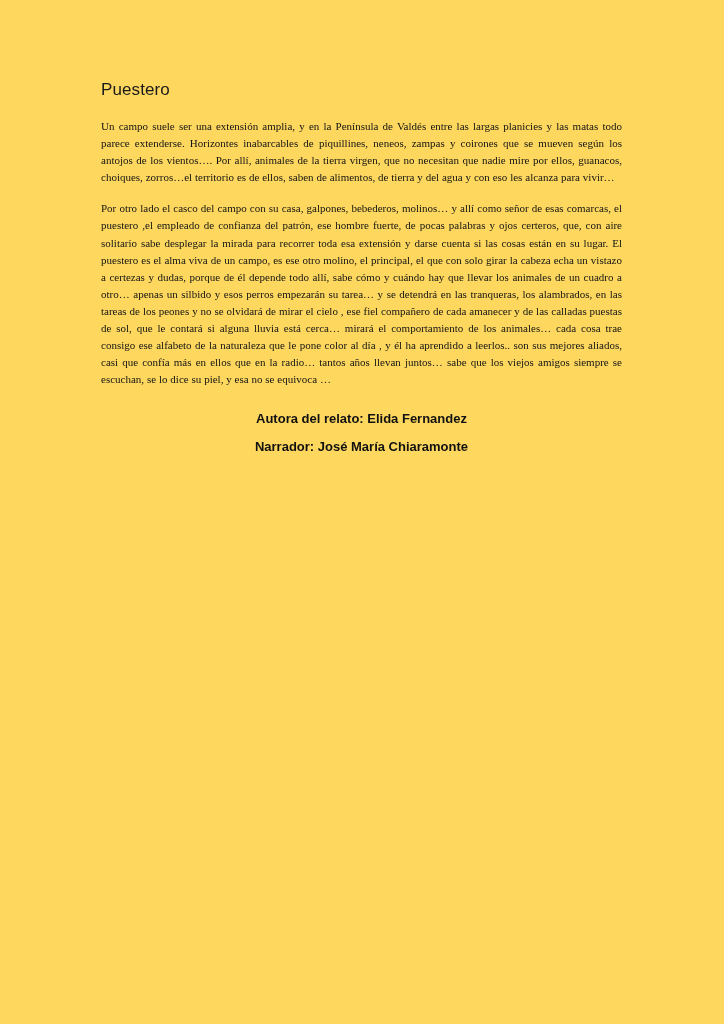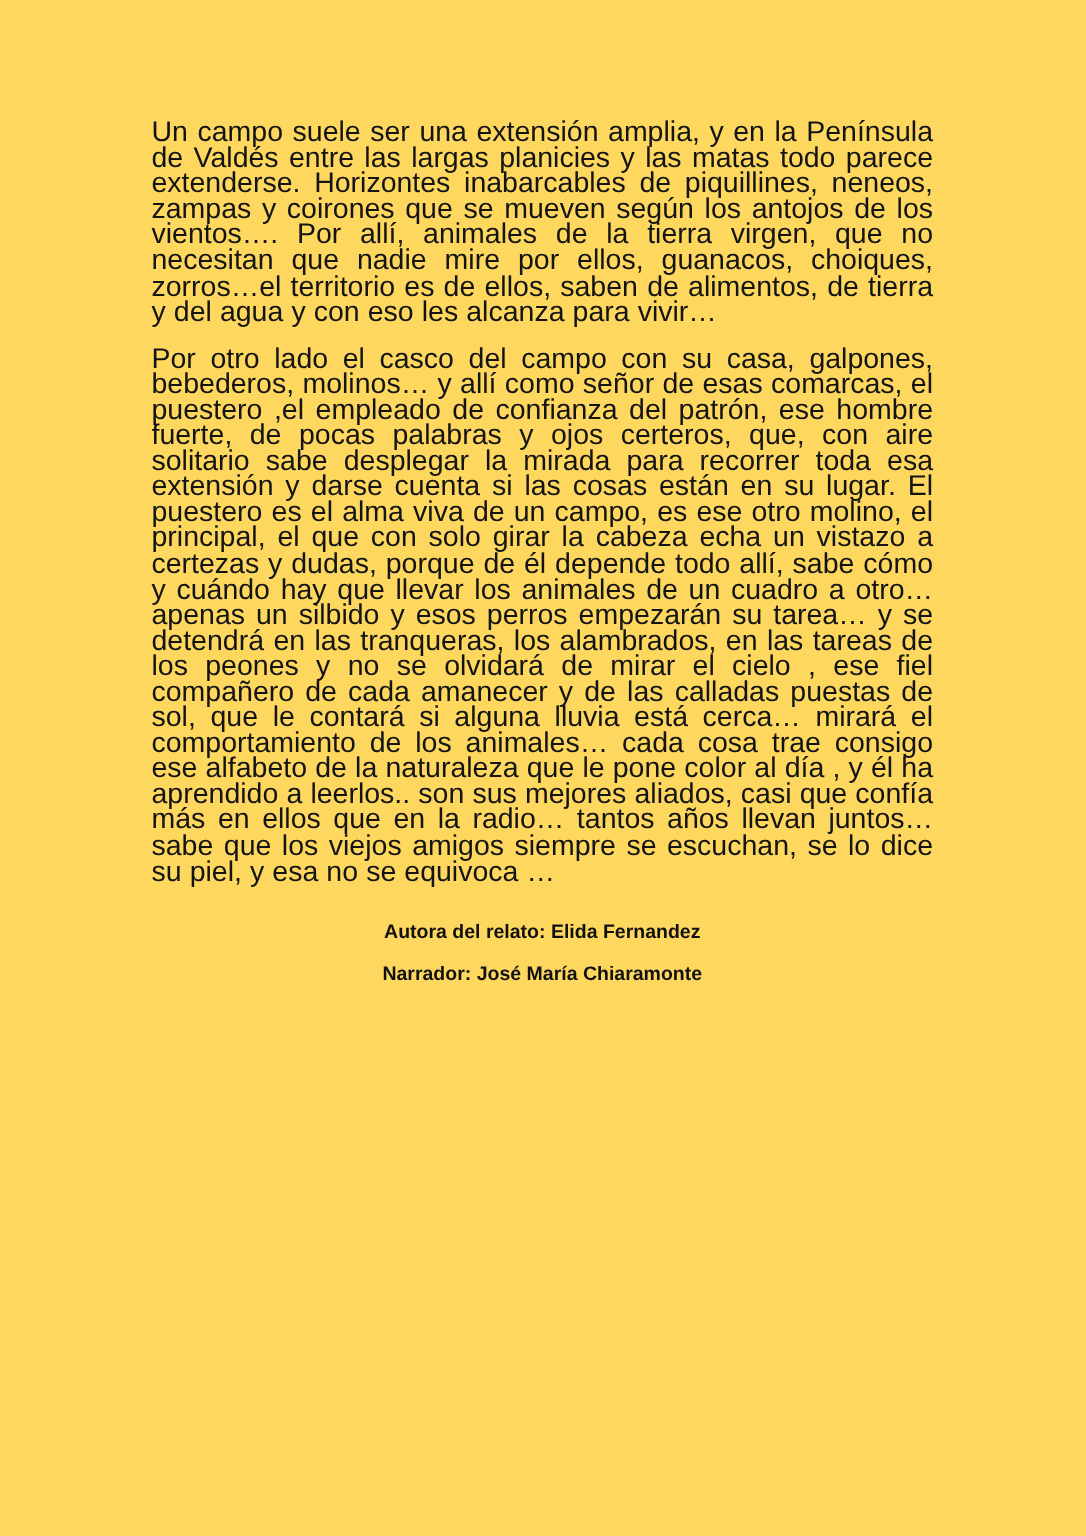--- a/index.html
+++ b/index.html
@@ -34,22 +34,22 @@
     font-family: "Liberation Sans", sans-serif;
     font-size: 17px;
     font-weight: 400;
     color: #1a1a1a;
     letter-spacing: 0.1px;
     margin: 0 0 18px 0;
     line-height: 20px;
   }
 
   .body-paragraph {
-    font-family: Liberation Sans, sans-serif;
-    font-size: 19px;
+    font-family: Liberation Serif, serif;
+    font-size: 11px;
     line-height: 17.1px;
     color: #141414;
     text-align: justify;
     text-justify: inter-word;
     margin: 0 0 14px 0;
     hyphens: none;
     word-spacing: 0.1px;
   }
 
   .body-paragraph:last-of-type {
@@ -75,20 +75,21 @@
     margin-bottom: 0;
     text-align: center;
   }
 </style>
 </head>
 <body>
 
 <div class="page">
   <div class="content">
 
+    <h1 class="doc-title">Puestero</h1>
 
     <p class="body-paragraph">Un campo suele ser una extensión amplia, y en la Península de Valdés entre las largas planicies y las matas todo parece extenderse. Horizontes inabarcables de piquillines, neneos, zampas y  coirones que se mueven según los antojos de los vientos…. Por allí, animales de la tierra virgen, que no necesitan que nadie mire por ellos, guanacos, choiques, zorros…el territorio es de ellos, saben de alimentos, de tierra y del agua y con eso les alcanza para vivir…</p>
 
     <p class="body-paragraph">Por otro lado el casco del campo con su casa, galpones, bebederos, molinos… y allí como señor de esas comarcas, el puestero ,el empleado de confianza del patrón,  ese hombre fuerte, de pocas palabras y ojos certeros, que, con aire solitario  sabe desplegar la mirada para recorrer toda esa extensión y darse cuenta si las cosas están en su lugar. El puestero es el alma viva de un campo, es ese otro molino, el principal, el que con solo girar la cabeza echa un vistazo a certezas y dudas, porque de él depende todo allí, sabe cómo y cuándo hay que llevar los animales de un cuadro a otro… apenas  un silbido y  esos perros empezarán su tarea… y se detendrá en las tranqueras, los alambrados, en las tareas de los peones y no se olvidará de mirar el cielo , ese fiel compañero de cada amanecer y de las calladas puestas de sol,  que le contará si alguna lluvia está cerca… mirará el comportamiento de los animales… cada cosa trae consigo ese alfabeto de la naturaleza que le pone color al día , y él ha aprendido a leerlos.. son sus mejores aliados, casi que confía más en ellos que en la radio… tantos años llevan juntos… sabe que los viejos amigos siempre se escuchan, se lo dice su piel, y esa no se equivoca …</p>
 
     <div class="credits">
       <p class="credit-line">Autora del relato: Elida Fernandez</p>
       <p class="credit-line">Narrador: José María Chiaramonte</p>
     </div>
 

